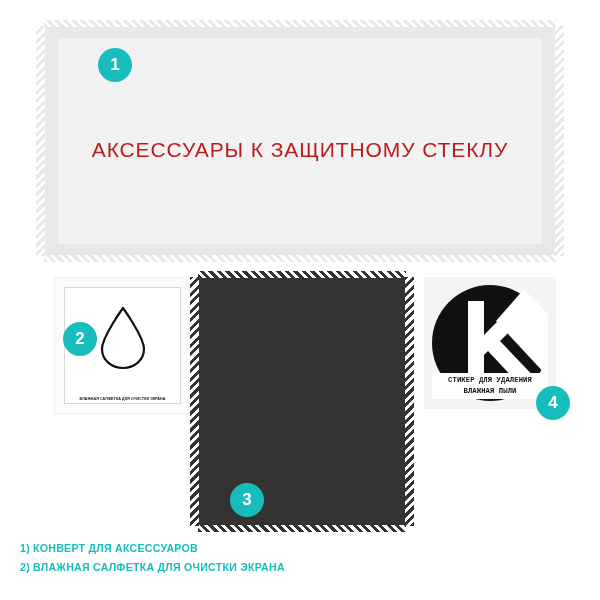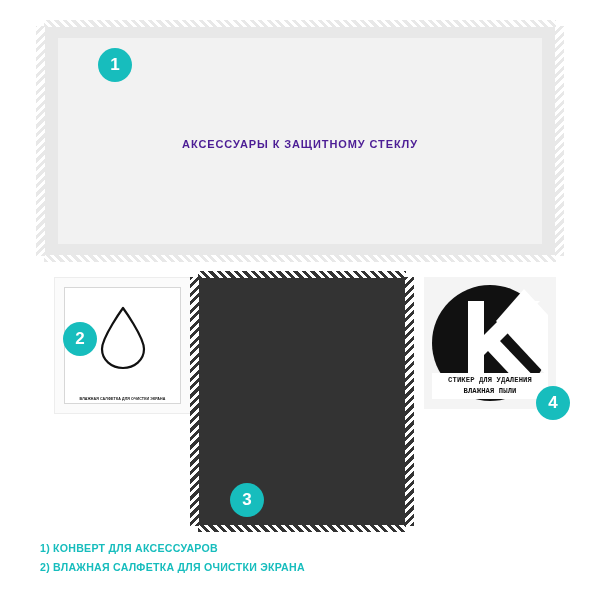--- a/index.html
+++ b/index.html
@@ -85,24 +85,24 @@
     right: 14px;
     bottom: 12px;
     background: #f2f2f2;
   }
   .envelope-title {
     position: absolute;
     left: 0;
     right: 0;
     top: 112px;
     text-align: center;
-    font-size: 11px;
-    font-weight: bold;
+    font-size: 21px;
+    font-weight: normal;
     letter-spacing: 0.9px;
-    color: #4c1d95;
+    color: #b91c1c;
     z-index: 12;
   }
   #badge1 { left: 98px; top: 48px; }
 
   
   .sachet {
     position: absolute;
     left: 54px;
     top: 277px;
     width: 135px;
@@ -206,21 +206,20 @@
   .legend {
     position: absolute;
     left: 20px;
     right: 16px;
     bottom: 22px;
     display: flex;
     z-index: 20;
   }
   .legend-col {
     flex: 0 0 auto;
-    margin-left: 20px;
   }
   .legend-col.left { width: 272px; }
   .legend-item {
     color: #17bdbd;
     font-size: 10.6px;
     font-weight: bold;
     letter-spacing: 0.25px;
     line-height: 1.85;
     white-space: nowrap;
   }

